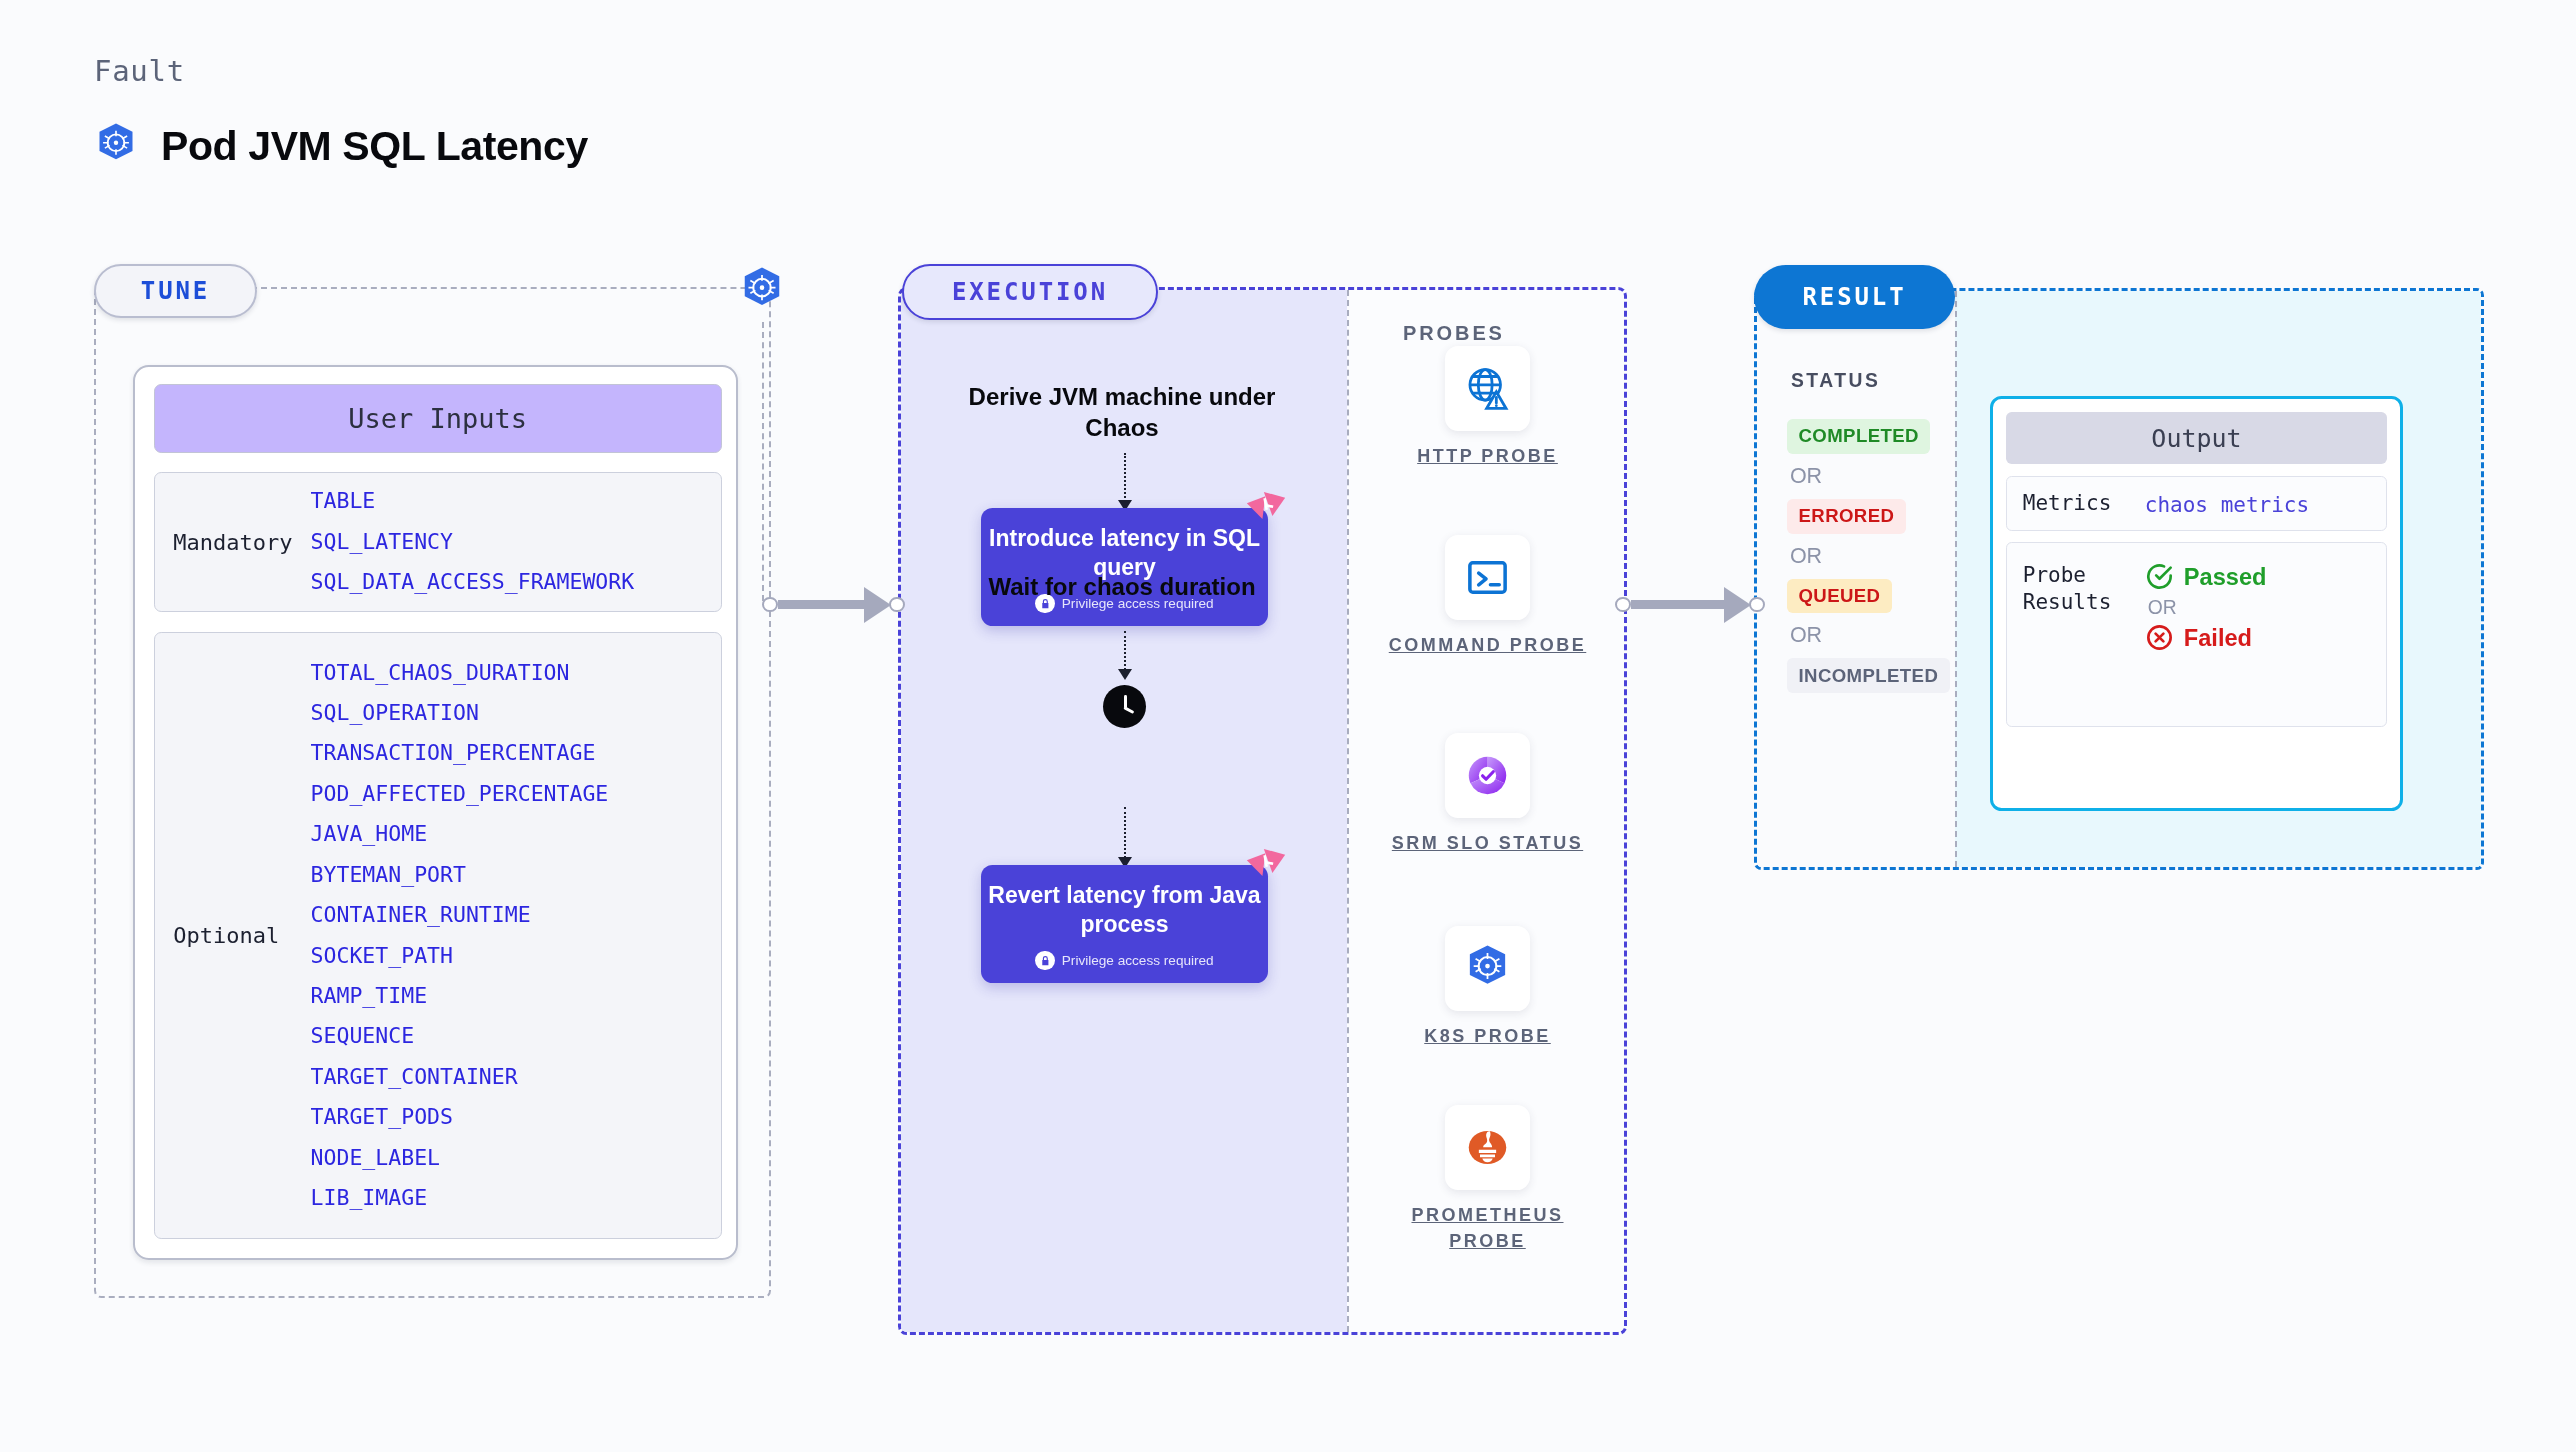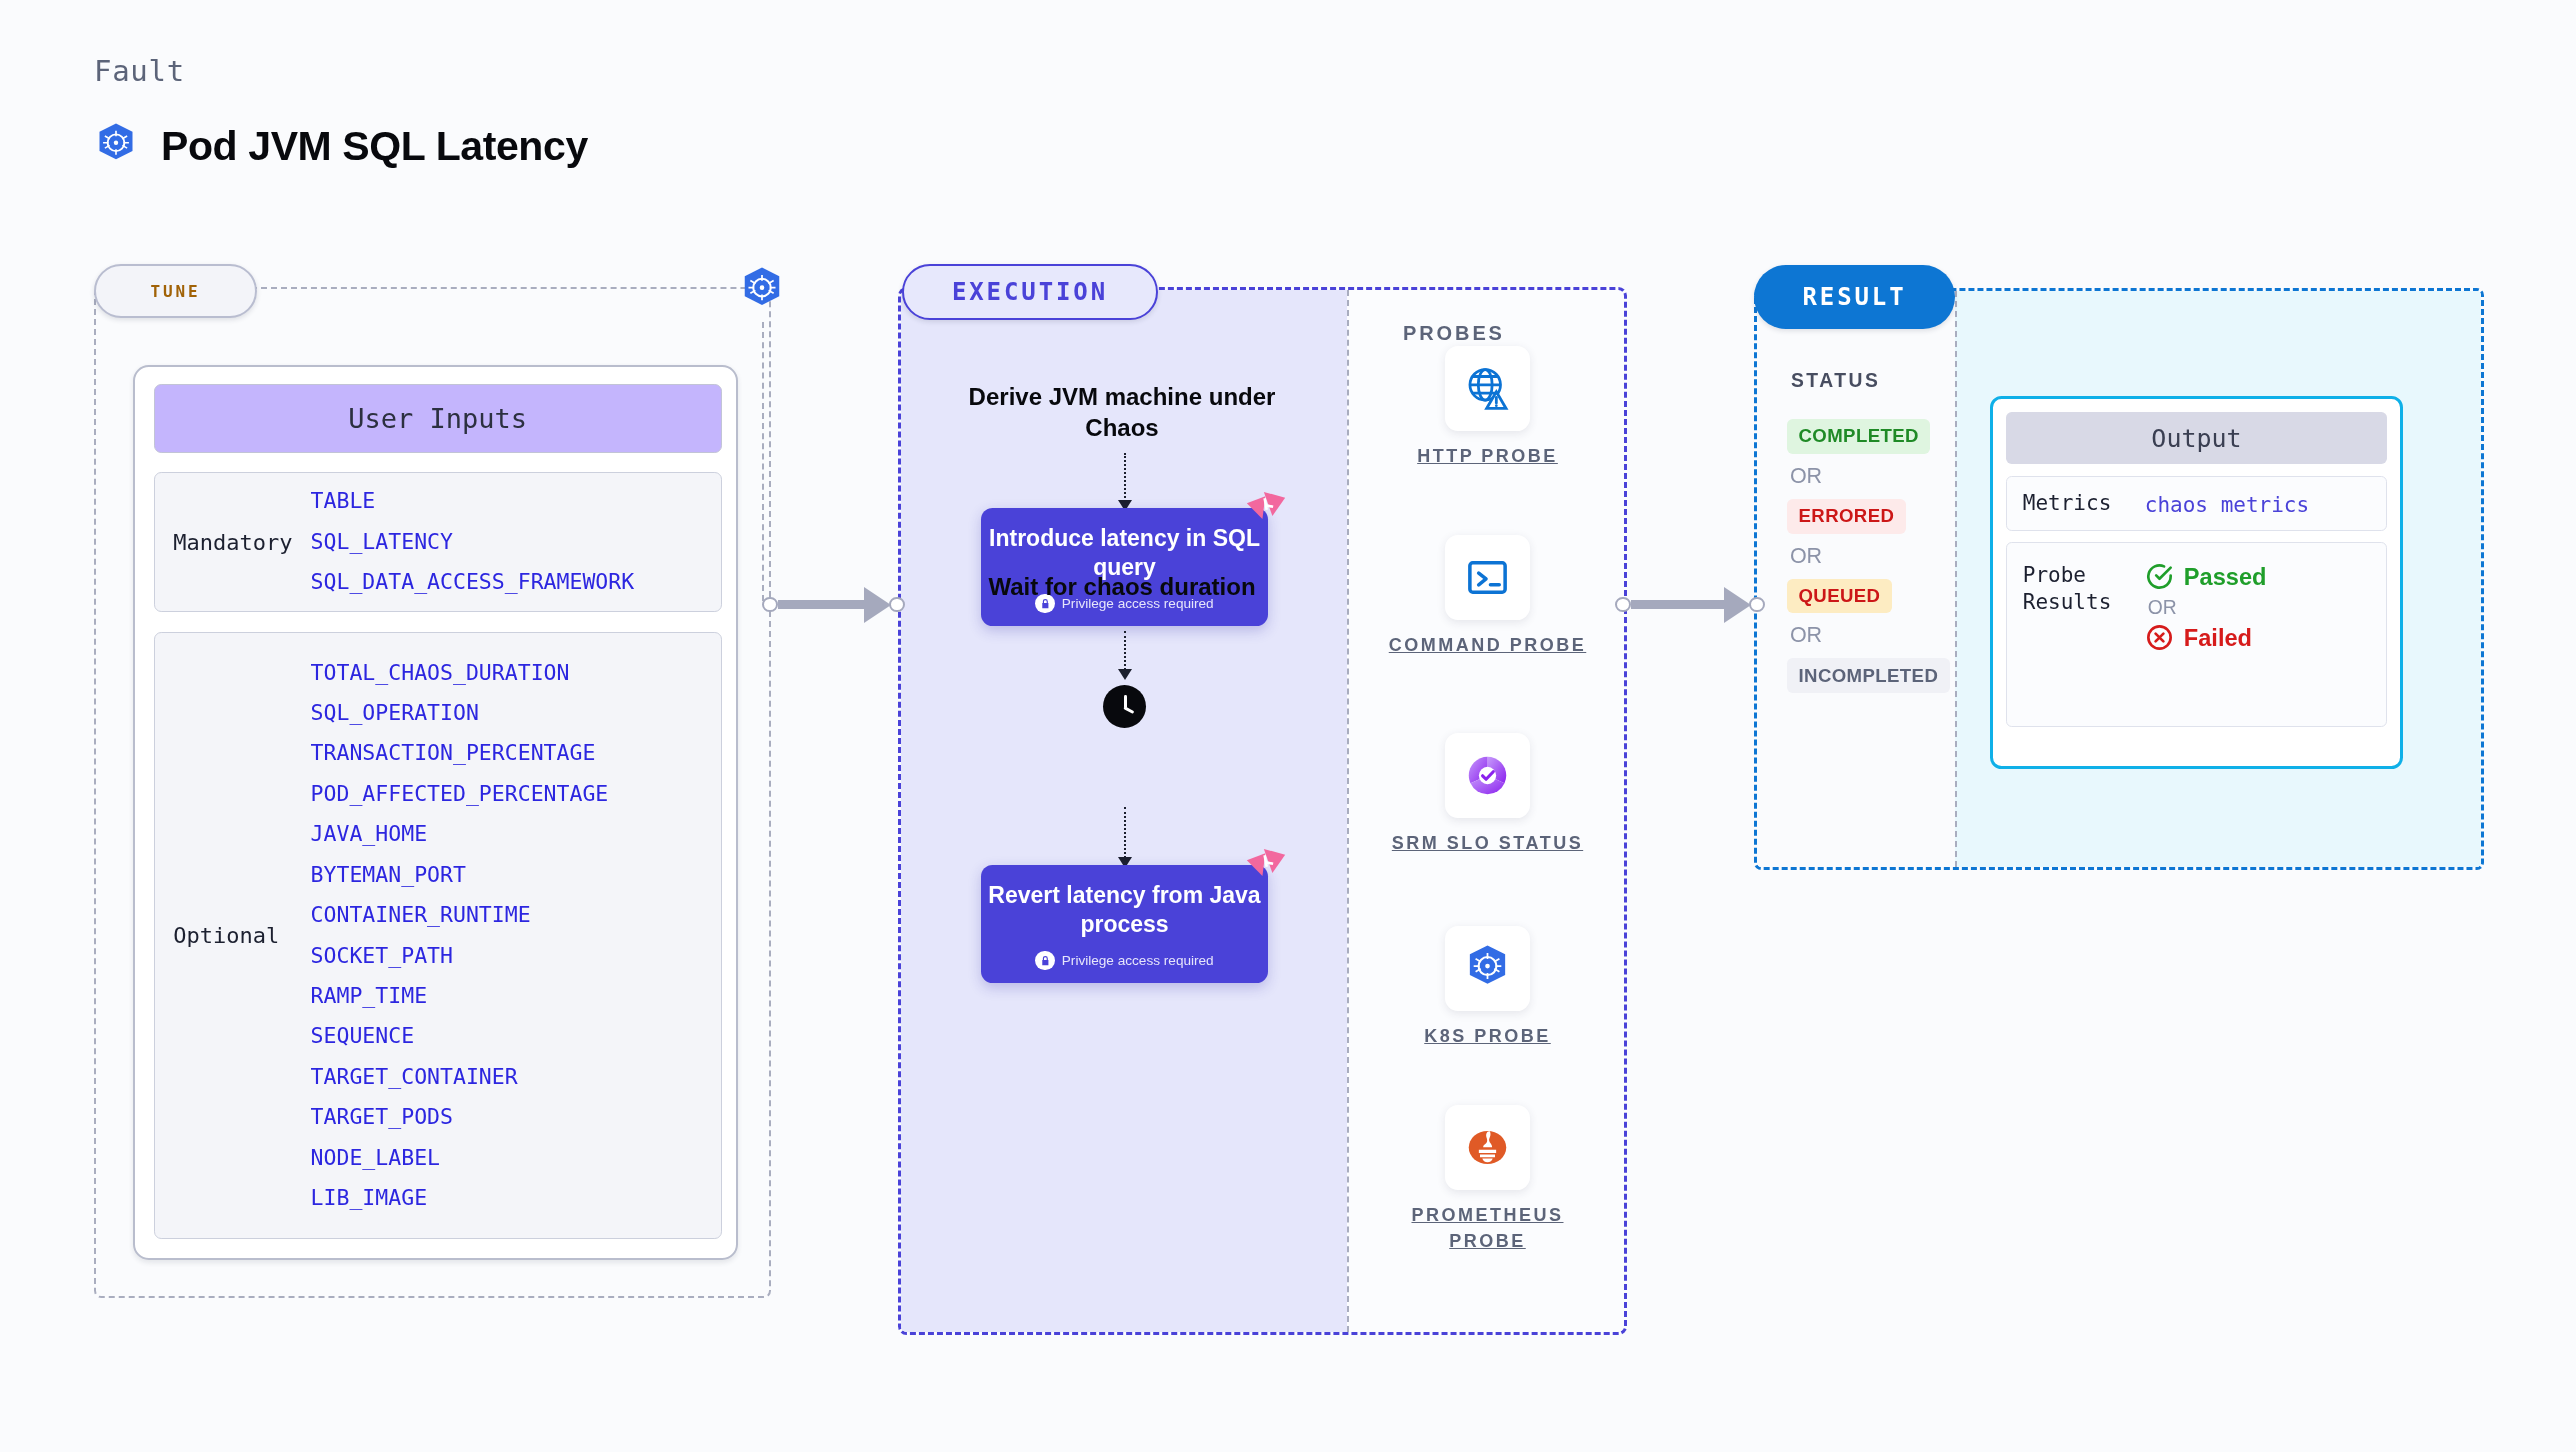--- a/index.html
+++ b/index.html
@@ -28,21 +28,21 @@
 
   
   .pill {
     position: absolute; display: flex; align-items: center; justify-content: center;
     border-radius: 716px; font-family: "DejaVu Sans Mono", monospace;
     font-weight: bold; letter-spacing: 2.9px; z-index: 40;
     box-shadow: 0 2.1px 5.7px rgba(30,35,60,.13);
   }
   .pill-tune {
     left: 94px; top: 264px; width: 163px; height: 54px;
-    background: #f3f4f9; border: 2.1px solid #b9bdd0; color: #a16207; font-size: 16px;
+    background: #f3f4f9; border: 2.1px solid #b9bdd0; color: #1d4ed8; font-size: 24px;
   }
   .pill-exec {
     left: 902px; top: 264px; width: 256px; height: 56px;
     background: #e7e8fc; border: 2.9px solid #4a42d8; color: #4a42d8; font-size: 24px;
   }
   .pill-result {
     left: 1754px; top: 265px; width: 201px; height: 64px;
     background: #0d76d3; color: #ffffff; font-size: 24px; border: none;
   }
 
@@ -186,21 +186,21 @@
     font-size: 19.3px; font-weight: bold; color: #474d60; letter-spacing: 2.5px;
   }
   .status-stack { position: absolute; left: 30px; top: 128px; width: 154px; }
   .badge {
     display: inline-block; padding: 6.4px 11.5px; border-radius: 5.7px;
     font-size: 18.6px; font-weight: bold; letter-spacing: 0.4px;
   }
   .or-text { font-size: 21.5px; color: #8c93a8; margin: 10px 0 10px 2.9px; }
 
   .output-card {
-    position: absolute; left: 233px; top: 105px; width: 413px; height: 373px;
+    position: absolute; left: 233px; top: 105px; width: 413px; height: 415px;
     background: #ffffff; border: 3.6px solid #0fb0e8; border-radius: 11.5px;
     padding: 13px;
   }
   .out-header {
     height: 52px; background: #d8d9e6; border-radius: 5.7px;
     display: flex; align-items: center; justify-content: center;
     font-family: "DejaVu Sans Mono", monospace; font-size: 25px; color: #3a3f52;
   }
   .out-row {
     margin-top: 11.5px; border: 0.7px solid #dfe2ec; border-radius: 5.7px;

